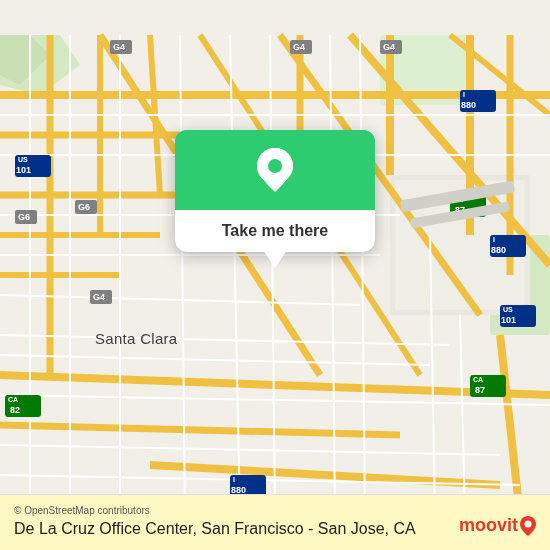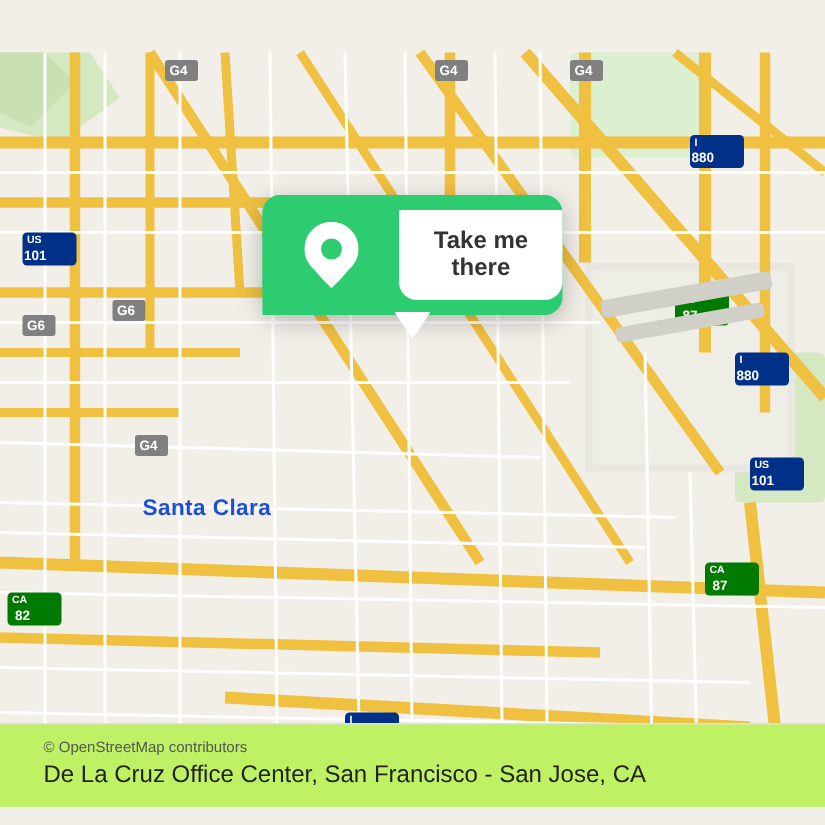--- a/index.html
+++ b/index.html
@@ -24,25 +24,25 @@
       width: 100%;
       height: 100%;
       background-color: #f2efe9;
       position: absolute;
       top: 0; left: 0;
     }
 
     
     #bottom-bar {
       position: absolute;
-      bottom: 12px;
+      bottom: 0;
       left: 0;
       width: 100%;
-      background: #bef264;
-      padding: 10px 14px 12px 29px;
+      background: #fef9c3;
+      padding: 10px 14px 12px 14px;
       border-top: 1px solid #e0e0e0;
       z-index: 10;
     }
 
     #attribution {
       font-size: 10px;
       color: #555;
       margin-bottom: 4px;
     }
 
@@ -79,21 +79,21 @@
       position: absolute;
       top: 130px;
       left: 50%;
       transform: translateX(-50%);
       background: #2ecc71;
       border-radius: 12px;
       padding: 0;
       z-index: 20;
       width: 200px;
       display: flex;
-      flex-direction: row;
+      flex-direction: column;
       align-items: center;
       box-shadow: 0 4px 16px rgba(0,0,0,0.25);
       overflow: visible;
     }
 
     #card-top {
       width: 100%;
       height: 80px;
       background: #2ecc71;
       border-radius: 12px 12px 0 0;
@@ -120,22 +120,22 @@
       width: 36px;
       height: 44px;
     }
 
     
     #santa-clara-label {
       position: absolute;
       top: 330px;
       left: 95px;
       font-size: 15px;
-      font-weight: bold;
-      color: #1d4ed8;
+      font-weight: normal;
+      color: #404040;
       z-index: 5;
       letter-spacing: 0.3px;
     }
 
     
     #card-pointer {
       position: absolute;
       bottom: -16px;
       left: 50%;
       transform: translateX(-50%);
@@ -282,15 +282,22 @@
     <button id="take-me-button">Take me there</button>
     <div id="card-pointer"></div>
   </div>
 
   <div id="santa-clara-label">Santa Clara</div>
 
   <div id="bottom-bar">
     <div id="attribution">© OpenStreetMap contributors</div>
     <div id="location-text">De La Cruz Office Center, San Francisco - San Jose, CA</div>
 
+    <div id="moovit-logo">
+      <span class="moovit-m" style="color: rgb(232, 57, 42);">moovit</span>
+      <svg class="moovit-pin" viewBox="0 0 16 20" xmlns="http://www.w3.org/2000/svg">
+        <path d="M8 0 C3.6 0 0 3.6 0 8 C0 14 8 20 8 20 C8 20 16 14 16 8 C16 3.6 12.4 0 8 0Z" fill="#e8392a"></path>
+        <circle cx="8" cy="8" r="3.5" fill="white"></circle>
+      </svg>
+    </div>
   </div>
 
 </div>
 
 </body></html>

